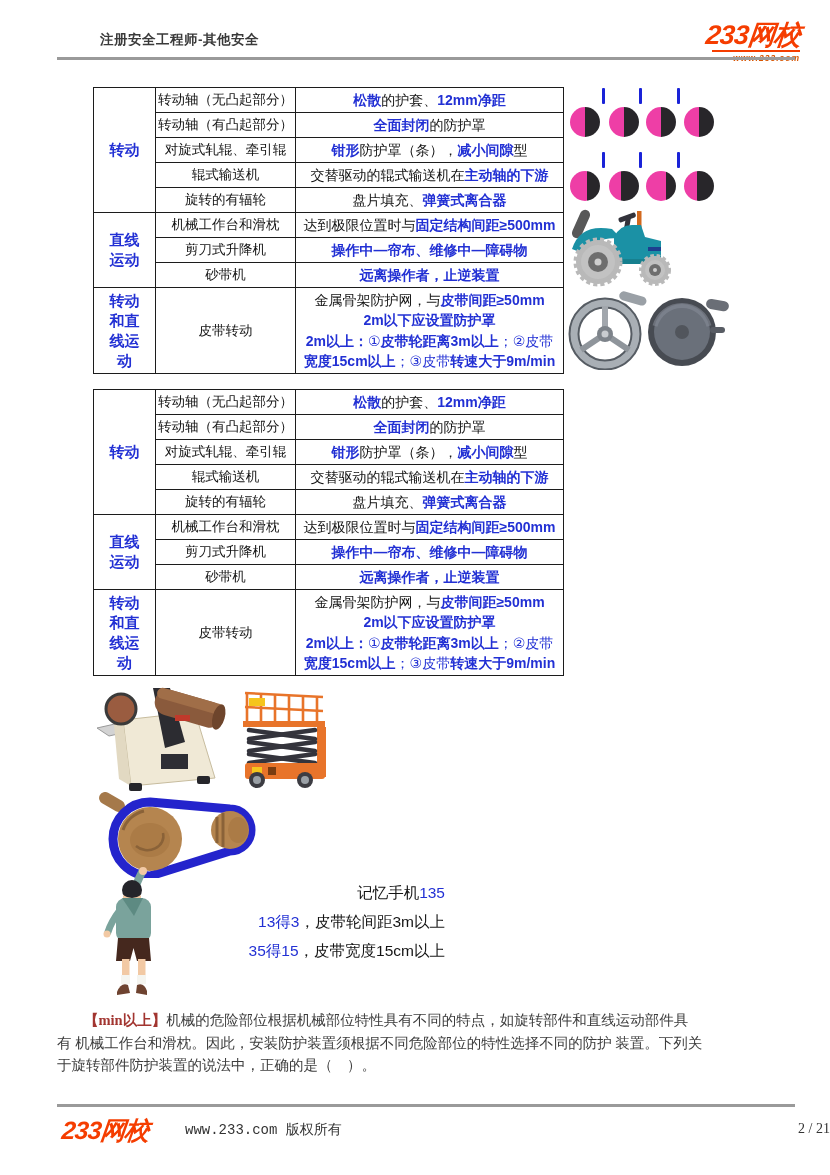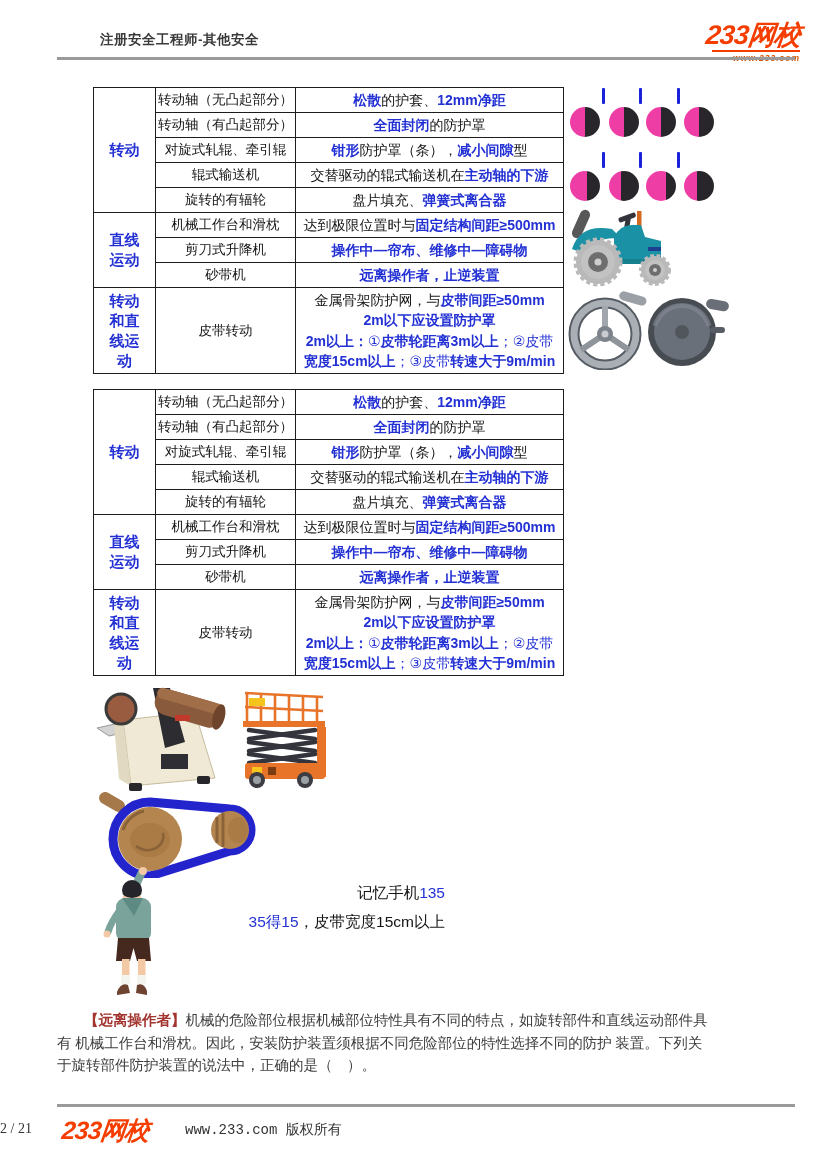--- a/index.html
+++ b/index.html
@@ -57,21 +57,21 @@
 
   
   .question{position:absolute;left:57px;top:1009px;width:724px;font-family:"Liberation Serif","DejaVu Serif",serif;font-size:14.5px;color:#3d3d3d;}
   .q-line{line-height:22.5px;white-space:pre-wrap;}
   .q-first{text-indent:27px;}
   .q-tag{color:var(--tag-red);font-weight:bold;}
 
   
   .footer-brand{position:absolute;left:62px;top:1114px;font-size:25px;font-weight:900;font-style:italic;color:var(--brand);letter-spacing:-1px;transform:skewX(-6deg);}
   .footer-copy{position:absolute;left:185px;top:1121px;font-size:14px;color:#333;font-family:"Liberation Mono","DejaVu Sans Mono",monospace;}
-  .page-num{position:absolute;left:0;top:1121px;width:830px;text-align:left;font-size:14px;color:#333;font-family:"Liberation Serif","DejaVu Serif",serif;}
+  .page-num{position:absolute;left:0;top:1121px;width:830px;text-align:right;font-size:14px;color:#333;font-family:"Liberation Serif","DejaVu Serif",serif;}
 </style>
 </head>
 <body>
 
 <div class="page">
 
   <div class="header-title">注册安全工程师-其他安全</div>
   <div class="brand-box">
     <span class="brand-main">233网校</span>
     <div class="brand-rule"></div>
@@ -371,25 +371,26 @@
     <rect x="26" y="93" width="7.5" height="18" fill="#f2c9a4"></rect>
     <rect x="42" y="93" width="7.5" height="18" fill="#f2c9a4"></rect>
     <rect x="25" y="109" width="9" height="9" fill="#f5f5f0"></rect>
     <rect x="41" y="109" width="9" height="9" fill="#f5f5f0"></rect>
     <path d="M21 126 Q25 116 32 119 L34 127 L21 129 Z" fill="#6e4330"></path>
     <path d="M41 119 Q48 116 51 125 L51 129 L40 127 Z" fill="#6e4330"></path>
   </svg>
 
   <div class="memory">
       <div class="mem-line"><span class="s-k">记忆手机</span><span class="s-br">135</span></div>
+      <div class="mem-line"><span class="s-br">13得3</span><span class="s-k">，皮带轮间距3m以上</span></div>
       <div class="mem-line"><span class="s-br">35得15</span><span class="s-k">，皮带宽度15cm以上</span></div>
     </div>
 
   <div class="question">
-      <div class="q-line q-first"><span class="q-tag">【远离操作者】</span>机械的危险部位根据机械部位特性具有不同的特点，如旋转部件和直线运动部件具</div>
+      <div class="q-line q-first"><span class="q-tag">【min以上】</span>机械的危险部位根据机械部位特性具有不同的特点，如旋转部件和直线运动部件具</div>
       <div class="q-line">有 机械工作台和滑枕。因此，安装防护装置须根据不同危险部位的特性选择不同的防护 装置。下列关</div>
       <div class="q-line">于旋转部件防护装置的说法中，正确的是（　）。</div>
     </div>
 
   <div class="rule bottom"></div>
   <div class="footer-brand">233网校</div>
   <div class="footer-copy">www.233.com 版权所有</div>
   <div class="page-num">2 / 21</div>
 
 </div>

